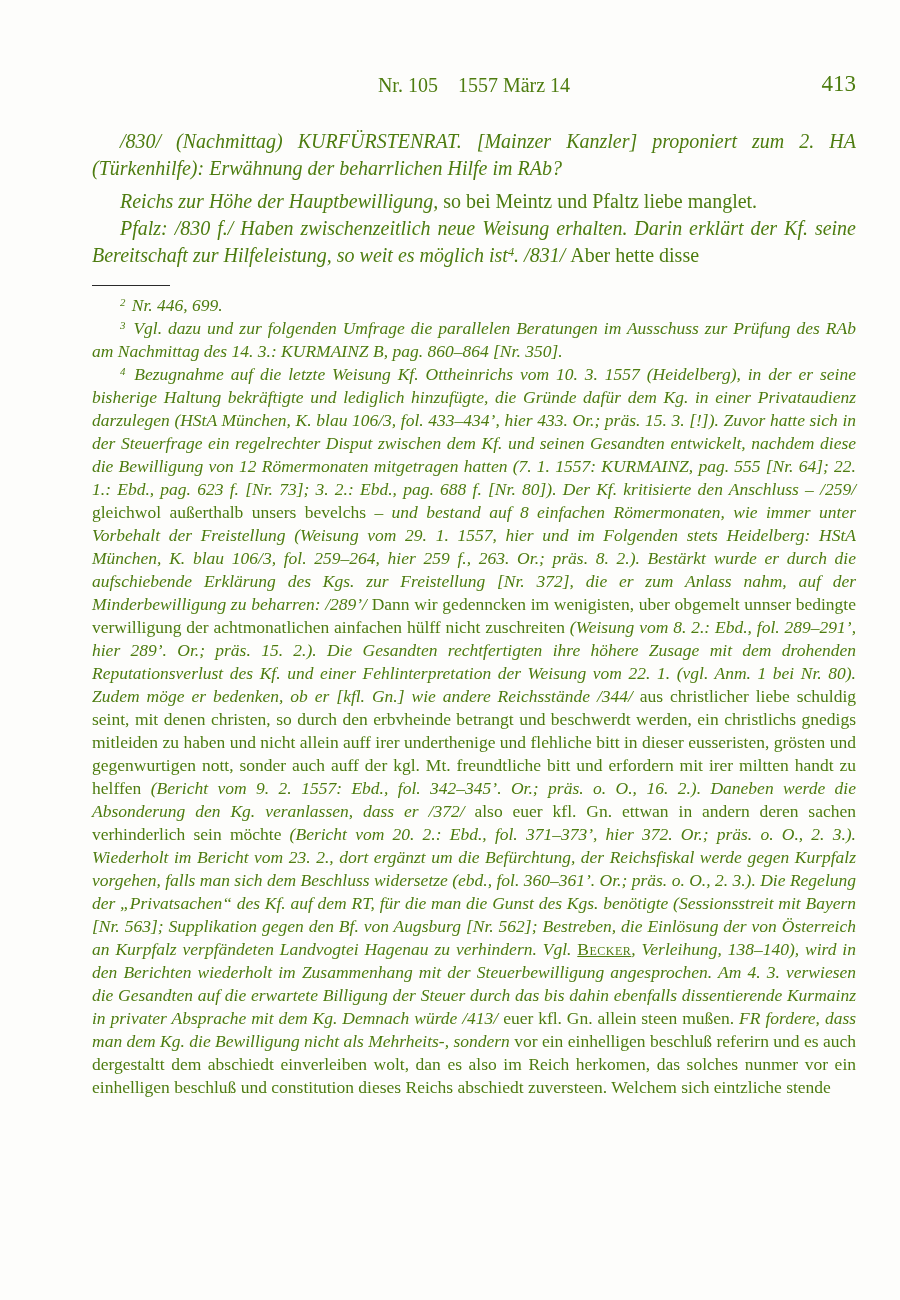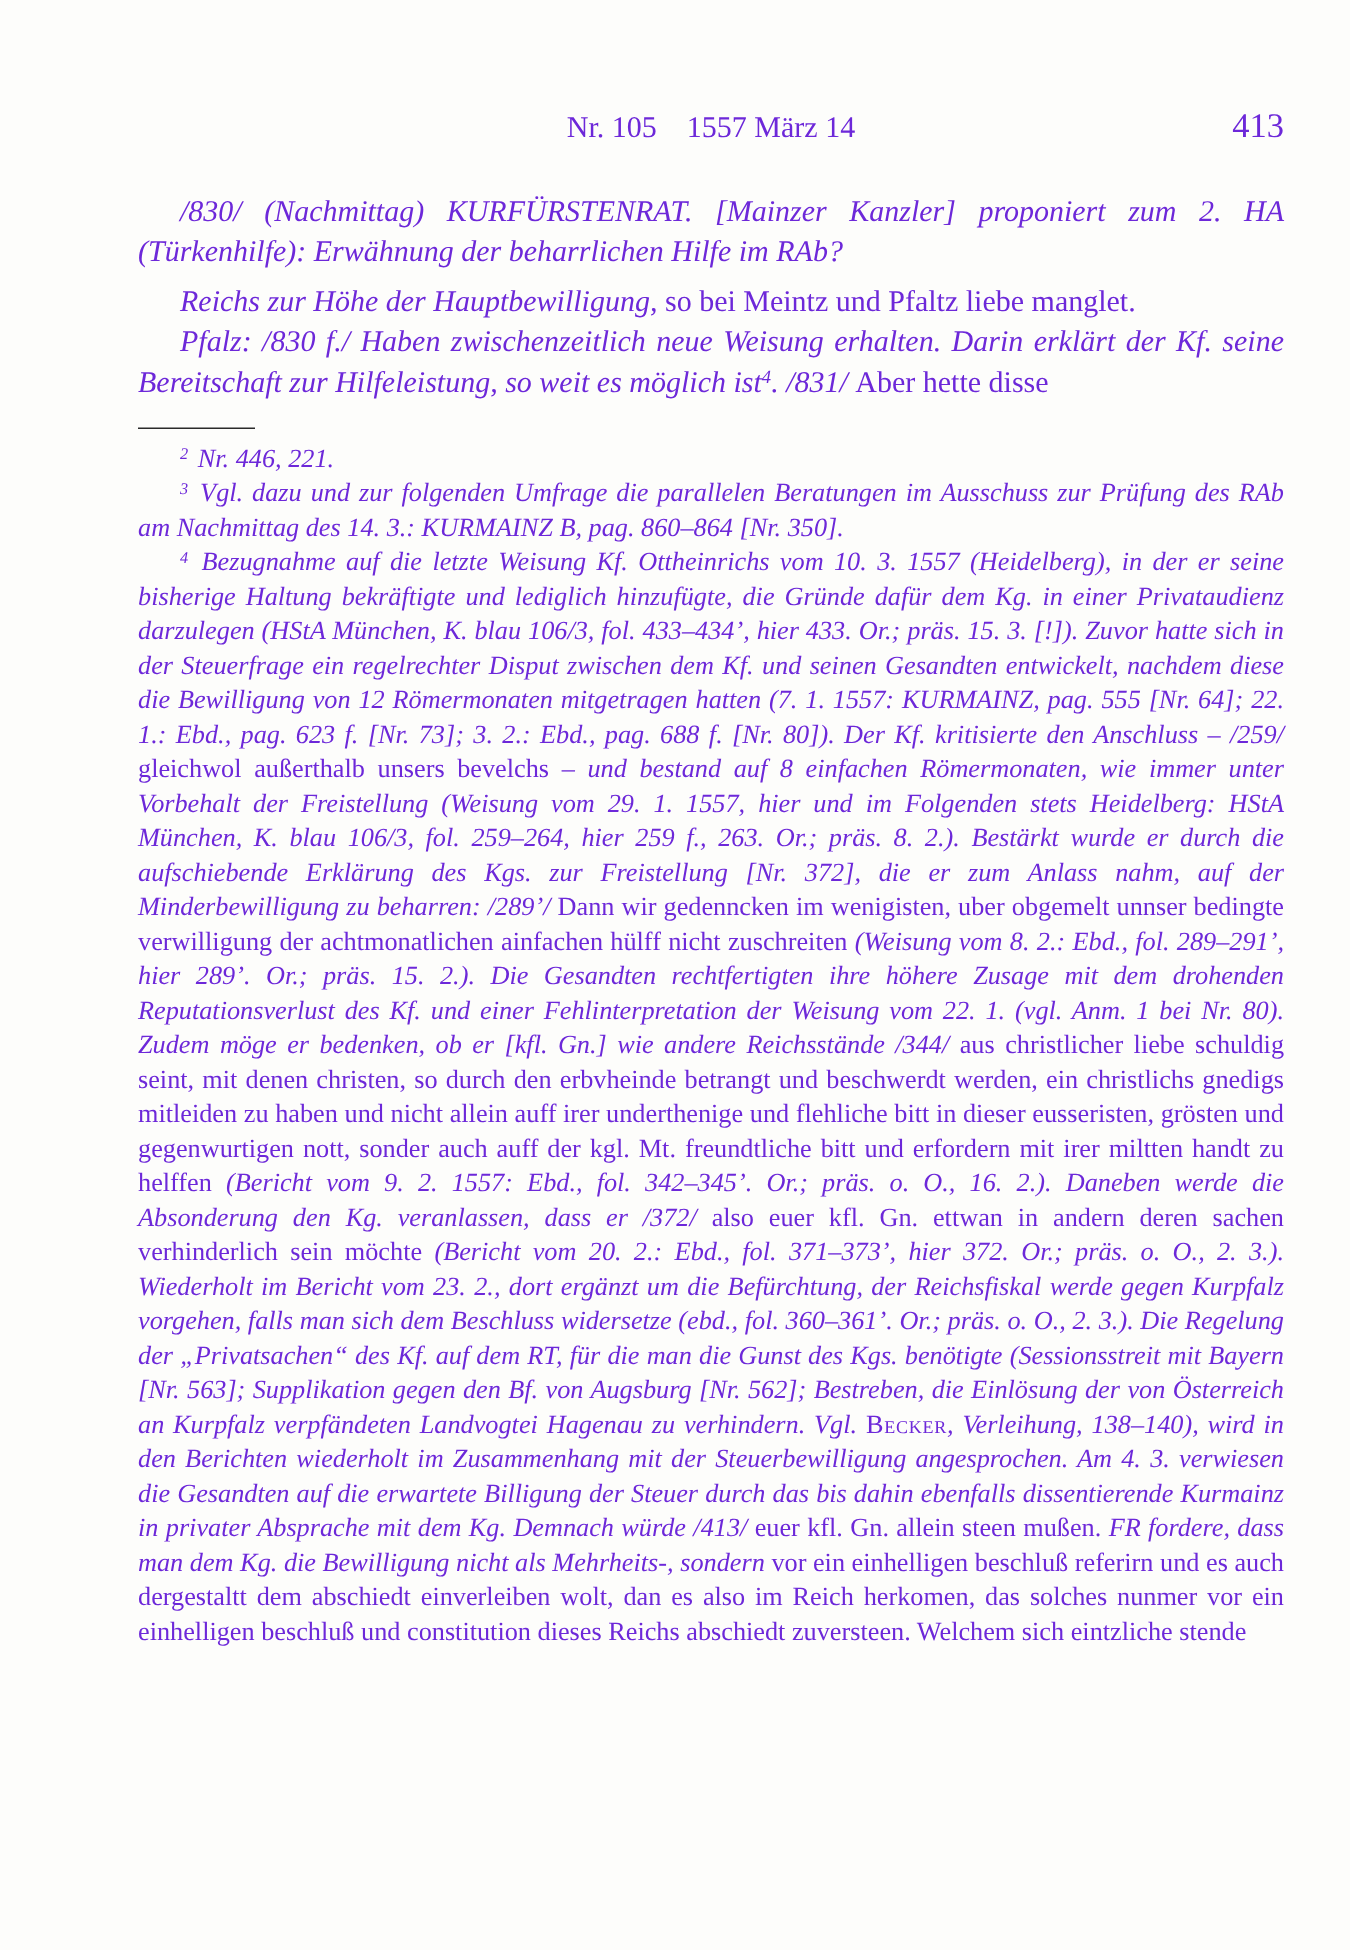--- a/index.html
+++ b/index.html
@@ -1,21 +1,21 @@
 <!DOCTYPE html>
 <html lang="de"><head>
 <meta charset="utf-8">
 <style>
   html, body { margin: 0; padding: 0; }
   .page {
     position: relative;
     width: 900px;
     height: 1300px;
     background: #fdfdfb;
-    color: #6d28d9;
+    color: #4d7c0f;
     font-family: "Liberation Serif", serif;
     overflow: hidden;
   }
   .content {
     position: absolute;
     left: 92px;
     top: 74px;
     width: 764px;
   }
   .running-head {
@@ -57,21 +57,21 @@
     font-size: 17.5px;
     line-height: 23px;
     text-align: justify;
   }
   .footnote {
     margin: 0;
     text-indent: 28px;
   }
   .i  { font-style: italic; }
   .r  { font-style: normal; }
-  .sc { font-style: normal; font-variant: small-caps; letter-spacing: 0.5px; }
+  .sc { font-style: normal; font-variant: small-caps; letter-spacing: 0.5px; text-decoration: underline; }
   .suprun {
     font-size: 0.62em;
     position: relative;
     top: -0.45em;
     font-style: italic;
     line-height: 0;
   }
   .fn-marker {
     font-size: 0.62em;
     position: relative;
@@ -96,19 +96,19 @@
 
     <div class="body-block" id="body-block">
         <p class="body-para"><span class="i">/830/ (Nachmittag) KURFÜRSTENRAT. [Mainzer Kanzler] proponiert zum 2. HA (Türkenhilfe): Erwähnung der beharrlichen Hilfe im RAb?</span></p>
         <p class="body-para gap"><span class="i">Reichs zur Höhe der Hauptbewilligung,</span><span class="r"> so bei Meintz und Pfaltz liebe mang­let.</span></p>
         <p class="body-para"><span class="i">Pfalz: /830 f./ Haben zwischenzeitlich neue Weisung erhalten. Darin erklärt der Kf. seine Bereitschaft zur Hilfeleistung, so weit es möglich ist</span><span class="suprun">4</span><span class="i">. /831/ </span><span class="r">Aber hette disse</span></p>
       </div>
 
     <div class="fn-sep"></div>
 
     <div class="fn-block" id="fn-block">
-        <p class="footnote"><span class="fn-marker">2</span><span class="i"> Nr. 446, 221.</span></p>
+        <p class="footnote"><span class="fn-marker">2</span><span class="i"> Nr. 446, 699.</span></p>
         <p class="footnote"><span class="fn-marker">3</span><span class="i"> Vgl. dazu und zur folgenden Umfrage die parallelen Beratungen im Ausschuss zur Prüfung des RAb am Nachmittag des 14. 3.: KURMAINZ B, pag. 860–864 [Nr. 350].</span></p>
         <p class="footnote"><span class="fn-marker">4</span><span class="i"> Bezugnahme auf die letzte Weisung Kf. Ottheinrichs vom 10. 3. 1557 (Heidelberg), in der er seine bisherige Haltung bekräftigte und lediglich hinzufügte, die Gründe dafür dem Kg. in einer Privataudienz darzulegen (HStA München, K. blau 106/3, fol. 433–434’, hier 433. Or.; präs. 15. 3. [!]). Zuvor hatte sich in der Steuerfrage ein regelrechter Disput zwischen dem Kf. und seinen Gesandten entwickelt, nachdem diese die Bewilligung von 12 Römermonaten mitgetragen hatten (7. 1. 1557: KURMAINZ, pag. 555 [Nr. 64]; 22. 1.: Ebd., pag. 623 f. [Nr. 73]; 3. 2.: Ebd., pag. 688 f. [Nr. 80]). Der Kf. kritisierte den Anschluss – /259/ </span><span class="r">gleichwol außerthalb unsers bevelchs</span><span class="i"> – und bestand auf 8 einfachen Römermonaten, wie immer unter Vorbehalt der Freistellung (Weisung vom 29. 1. 1557, hier und im Folgenden stets Heidelberg: HStA München, K. blau 106/3, fol. 259–264, hier 259 f., 263. Or.; präs. 8. 2.). Bestärkt wurde er durch die aufschiebende Erklärung des Kgs. zur Freistellung [Nr. 372], die er zum Anlass nahm, auf der Minderbewilligung zu beharren: /289’/ </span><span class="r">Dann wir gedenncken im wenigisten, uber obgemelt unnser bedingte verwilligung der achtmonatlichen ainfachen hülff nicht zuschreiten </span><span class="i">(Weisung vom 8. 2.: Ebd., fol. 289–291’, hier 289’. Or.; präs. 15. 2.). Die Gesandten rechtfertigten ihre höhere Zusage mit dem drohenden Reputationsverlust des Kf. und einer Fehlinterpretation der Weisung vom 22. 1. (vgl. Anm. 1 bei Nr. 80). Zudem möge er bedenken, ob er [kfl. Gn.] wie andere Reichsstände /344/ </span><span class="r">aus christlicher liebe schuldig seint, mit denen christen, so durch den erbvheinde betrangt und beschwerdt werden, ein christlichs gnedigs mitleiden zu haben und nicht allein auff irer underthenige und flehliche bitt in dieser eusseristen, grösten und gegenwurtigen nott, sonder auch auff der kgl. Mt. freundtliche bitt und erfordern mit irer miltten handt zu helffen </span><span class="i">(Bericht vom 9. 2. 1557: Ebd., fol. 342–345’. Or.; präs. o. O., 16. 2.). Daneben werde die Absonderung den Kg. veranlassen, dass er /372/ </span><span class="r">also euer kfl. Gn. ettwan in andern deren sachen verhinderlich sein möchte </span><span class="i">(Bericht vom 20. 2.: Ebd., fol. 371–373’, hier 372. Or.; präs. o. O., 2. 3.). Wiederholt im Bericht vom 23. 2., dort ergänzt um die Befürchtung, der Reichsfiskal werde gegen Kurpfalz vorgehen, falls man sich dem Beschluss widersetze (ebd., fol. 360–361’. Or.; präs. o. O., 2. 3.). Die Regelung der „Privatsachen“ des Kf. auf dem RT, für die man die Gunst des Kgs. benötigte (Sessionsstreit mit Bayern [Nr. 563]; Supplikation gegen den Bf. von Augsburg [Nr. 562]; Bestreben, die Einlösung der von Österreich an Kurpfalz verpfändeten Landvogtei Hagenau zu verhindern. Vgl. </span><span class="sc">Becker</span><span class="i">, Verleihung, 138–140), wird in den Berichten wiederholt im Zusammenhang mit der Steuerbewilligung angesprochen. Am 4. 3. verwiesen die Gesandten auf die erwartete Billigung der Steuer durch das bis dahin ebenfalls dissentierende Kurmainz in privater Absprache mit dem Kg. Demnach würde /413/ </span><span class="r">euer kfl. Gn. allein steen mußen. </span><span class="i">FR fordere, dass man dem Kg. die Bewilligung nicht als Mehrheits-, sondern </span><span class="r">vor ein einhelligen beschluß referirn und es auch dergestaltt dem abschiedt einverleiben wolt, dan es also im Reich herkomen, das solches nunmer vor ein einhelligen beschluß und constitution dieses Reichs abschiedt zuversteen. Welchem sich eintzliche stende</span></p>
       </div>
 
   </div>
 </div>
 
 </body></html>

